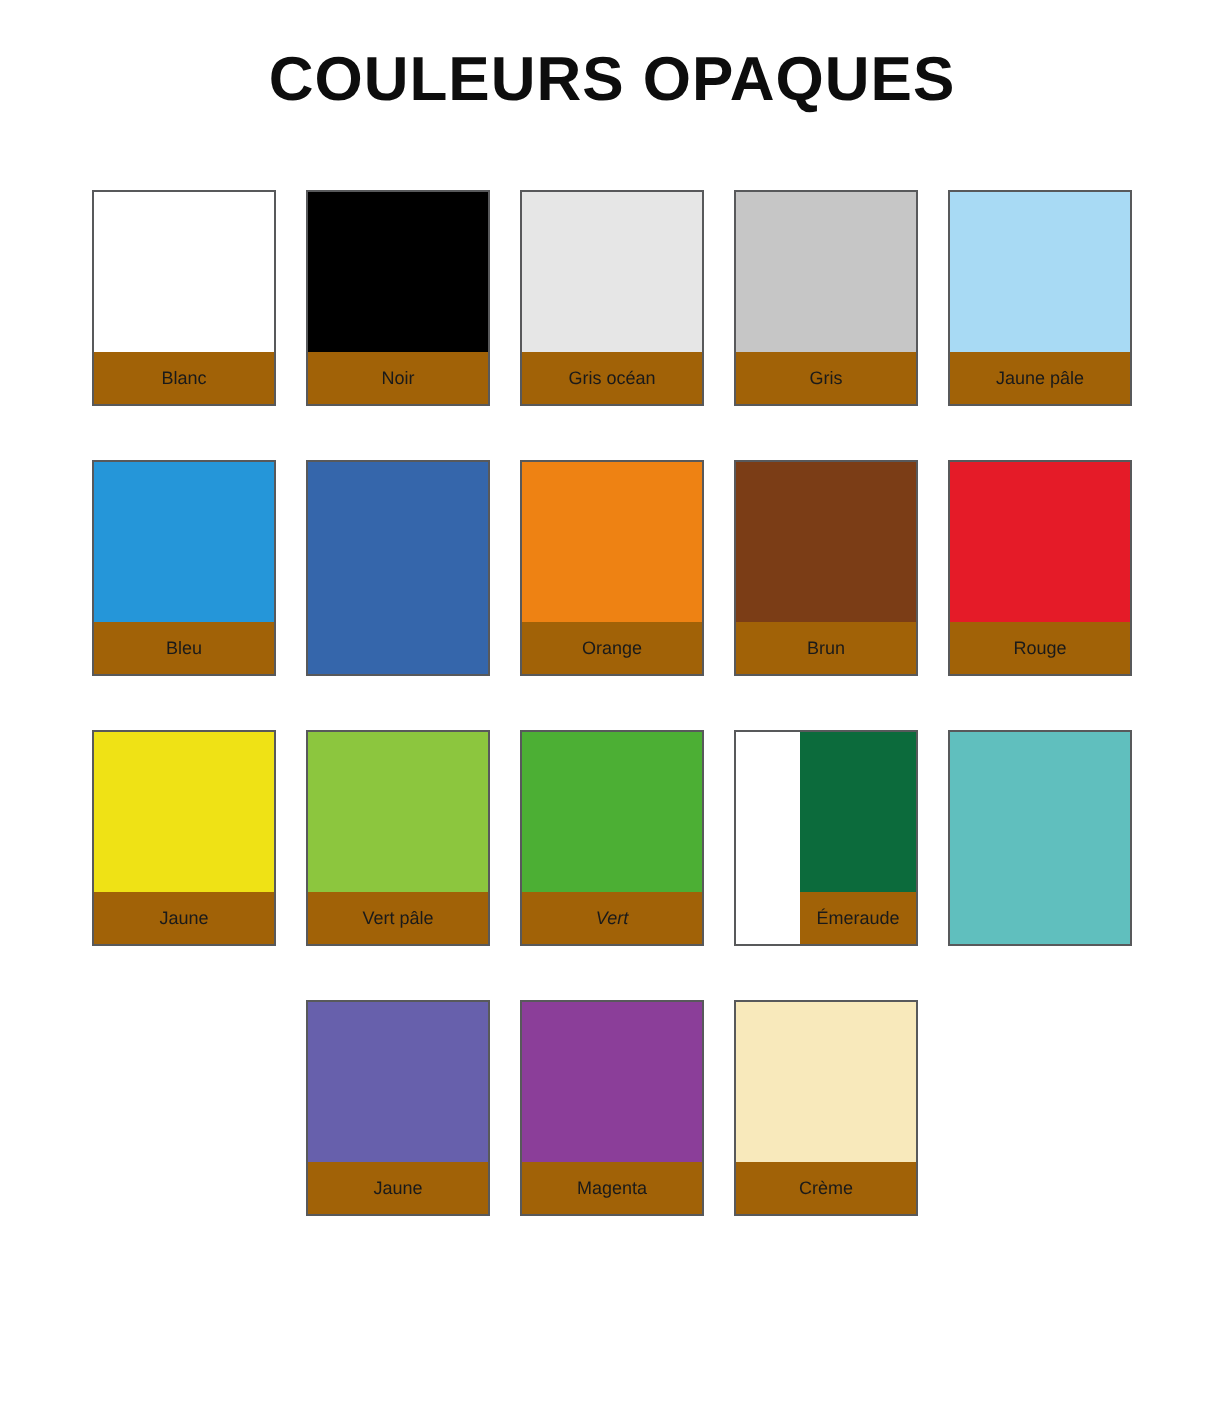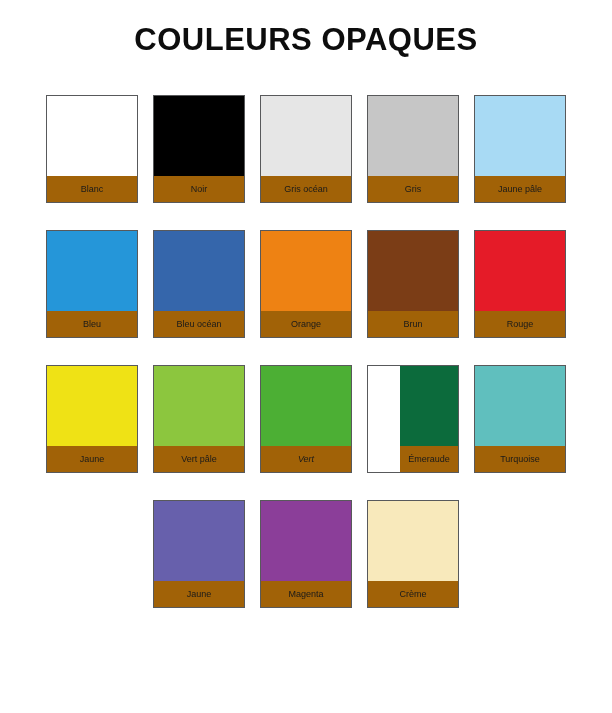--- a/index.html
+++ b/index.html
@@ -103,21 +103,20 @@
           <div class="swatch-label" style="color: rgb(26, 26, 26);">Jaune pâle</div>
         </div>
       </div>
       <div class="row">
         <div class="swatch-card" style="border-color: rgb(88, 89, 91);">
           <div class="swatch-fill" style="background: rgb(37, 150, 217);"></div>
           <div class="swatch-label" style="color: rgb(26, 26, 26);">Bleu</div>
         </div>
         <div class="swatch-card" style="border-color: rgb(88, 89, 91);">
           <div class="swatch-fill" style="background: rgb(53, 102, 171);"></div>
-          <div class="swatch-label" style="color: rgb(26, 26, 26);">Bleu océan</div>
         </div>
         <div class="swatch-card" style="border-color: rgb(88, 89, 91);">
           <div class="swatch-fill" style="background: rgb(238, 130, 19);"></div>
           <div class="swatch-label" style="color: rgb(26, 26, 26);">Orange</div>
         </div>
         <div class="swatch-card" style="border-color: rgb(88, 89, 91);">
           <div class="swatch-fill" style="background: rgb(123, 61, 22);"></div>
           <div class="swatch-label" style="color: rgb(26, 26, 26);">Brun</div>
         </div>
         <div class="swatch-card" style="border-color: rgb(88, 89, 91);">
@@ -137,21 +136,20 @@
         <div class="swatch-card" style="border-color: rgb(88, 89, 91); font-style: italic;">
           <div class="swatch-fill" style="background: rgb(76, 175, 52);"></div>
           <div class="swatch-label" style="color: rgb(26, 26, 26);">Vert</div>
         </div>
         <div class="swatch-card" style="border-color: rgb(88, 89, 91); padding-left: 32px;">
           <div class="swatch-fill" style="background: rgb(12, 107, 60);"></div>
           <div class="swatch-label" style="color: rgb(26, 26, 26);">Émeraude</div>
         </div>
         <div class="swatch-card" style="border-color: rgb(88, 89, 91);">
           <div class="swatch-fill" style="background: rgb(96, 191, 190);"></div>
-          <div class="swatch-label" style="color: rgb(26, 26, 26);">Turquoise</div>
         </div>
       </div>
       <div class="row">
         <div class="swatch-card" style="border-color: rgb(88, 89, 91);">
           <div class="swatch-fill" style="background: rgb(103, 96, 172);"></div>
           <div class="swatch-label" style="color: rgb(26, 26, 26);">Jaune</div>
         </div>
         <div class="swatch-card" style="border-color: rgb(88, 89, 91);">
           <div class="swatch-fill" style="background: rgb(139, 62, 153);"></div>
           <div class="swatch-label" style="color: rgb(26, 26, 26);">Magenta</div>

